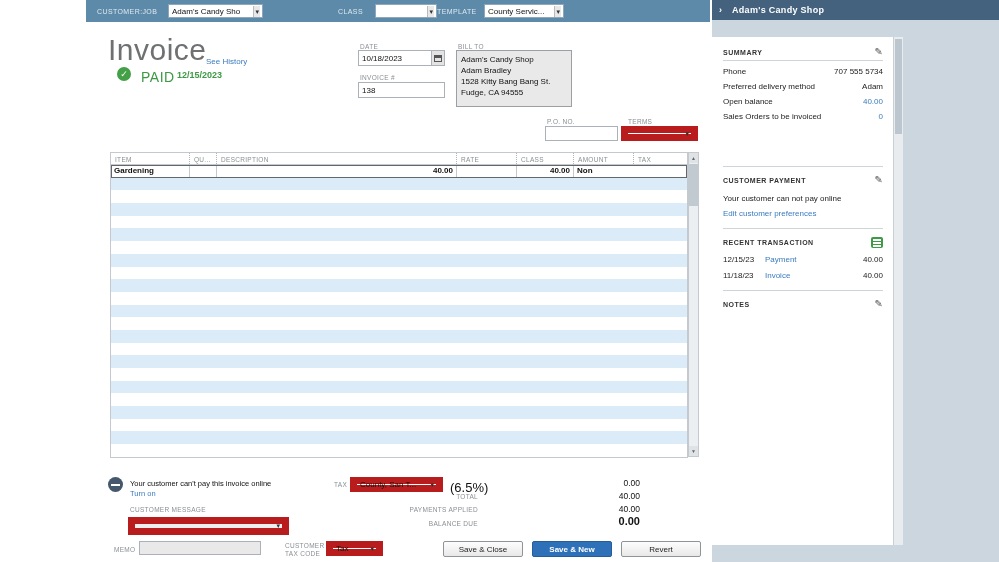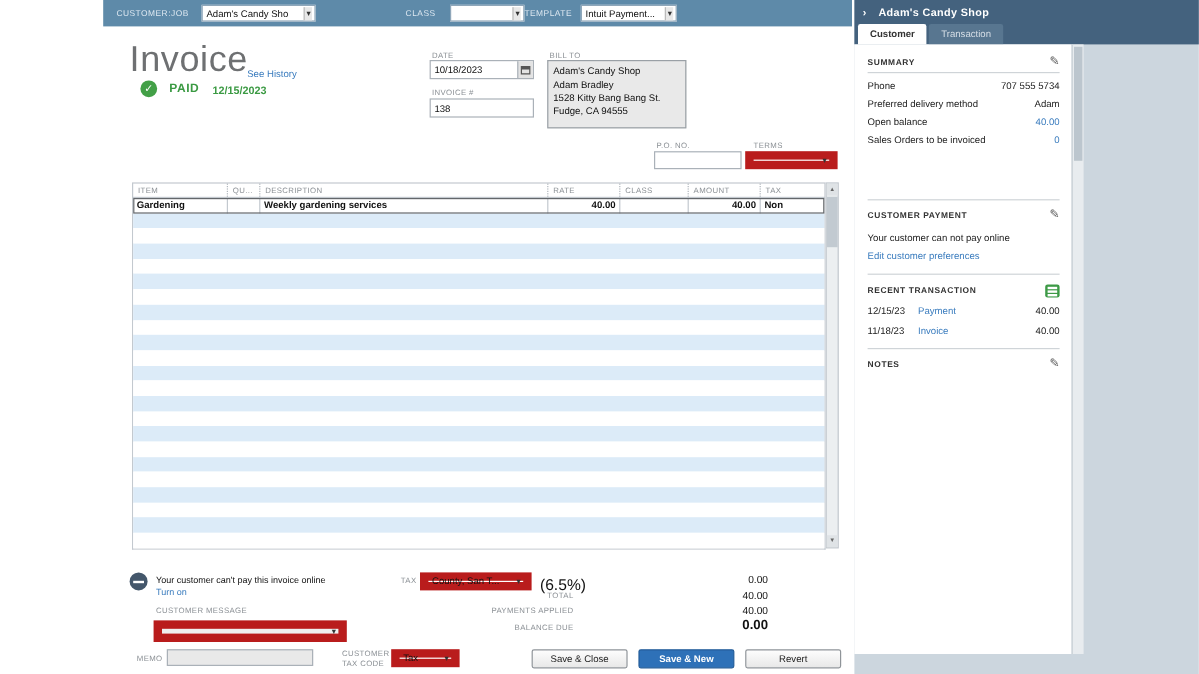--- a/index.html
+++ b/index.html
@@ -13,21 +13,21 @@
   .tsel { position:absolute; top:4px; height:14px; background:#fff; border:1px solid #8fa7ba;
     font-size:8px; color:#111; display:flex; align-items:center; justify-content:space-between; padding:0 2px 0 3px; }
   .tsel .arr { font-size:7px; color:#333; background:#e8e8e8; border-left:1px solid #bbb; padding:1px 1px; line-height:9px; }
 
   
   .inv-title { position:absolute; left:108px; top:33px; font-size:30px; color:#6e7072; letter-spacing:.5px; }
   .link { color:#3a7cbe; cursor:pointer; }
   .see-history { position:absolute; left:206px; top:57px; font-size:8px; }
   .paid-check { position:absolute; left:117px; top:67px; width:14px; height:14px; border-radius:50%;
     background:#43a047; color:#fff; font-size:9px; text-align:center; line-height:14px; }
-  .paid-label { position:absolute; left:141px; top:69px; font-size:10px; font-weight:bold; color:#3b9a43; letter-spacing:.5px; }
+  .paid-label { position:absolute; left:141px; top:69px; font-size:14px; font-weight:normal; color:#3b9a43; letter-spacing:.5px; }
   .paid-date { position:absolute; left:177px; top:70px; font-size:9px; font-weight:bold; color:#3b9a43; }
 
   .flabel { position:absolute; font-size:6.5px; letter-spacing:.3px; color:#8a8f94; }
   .field { position:absolute; background:#fff; border:1px solid #aab1b8; font-size:8px; color:#111;
     display:flex; align-items:center; padding:0 3px; }
   .cal-btn { position:absolute; right:0; top:0; bottom:0; width:13px; background:#e3e3e3; border-left:1px solid #aab1b8;
     display:flex; align-items:center; justify-content:center; }
   .cal-glyph { width:8px; height:7px; border:1px solid #555; border-top:3px solid #555; }
   .billto-box { position:absolute; left:456px; top:50px; width:116px; height:57px; background:#e9e9e9;
     border:1px solid #9aa0a6; font-size:8px; line-height:11px; padding:3px 4px; color:#111; }
@@ -109,21 +109,21 @@
       <span>Adam's Candy Sho</span>
       <span class="arr">▾</span>
     </div>
     <span class="tlabel" style="left:252px">CLASS</span>
     <div class="tsel" style="left:289px;width:62px">
       <span></span>
       <span class="arr">▾</span>
     </div>
     <span class="tlabel" style="left:351px">TEMPLATE</span>
     <div class="tsel" style="left:398px;width:80px">
-      <span>Intuit Payment...</span>
+      <span>County Servic...</span>
       <span class="arr">▾</span>
     </div>
   </div>
 
   <div class="inv-title">Invoice</div>
   <span class="link see-history">See History</span>
   <span class="paid-check">✓</span>
   <span class="paid-label">PAID</span>
   <span class="paid-date">12/15/2023</span>
 
@@ -164,21 +164,20 @@
       <div class="th">DESCRIPTION</div>
       <div class="th">RATE</div>
       <div class="th">CLASS</div>
       <div class="th">AMOUNT</div>
       <div class="th">TAX</div>
     </div>
     <div class="tbody">
         <div class="trow sel">
           <div class="tcell c-item">Gardening</div>
           <div class="tcell c-qty"></div>
-          <div class="tcell c-description">Weekly gardening services</div>
           <div class="tcell c-rate">40.00</div>
           <div class="tcell c-class"></div>
           <div class="tcell c-amount">40.00</div>
           <div class="tcell c-tax">Non</div>
         </div>
         <div class="trow alt">
           <div class="tcell c-item"></div>
           <div class="tcell c-qty"></div>
           <div class="tcell c-description"></div>
           <div class="tcell c-rate"></div>
@@ -422,24 +421,20 @@
 
   <div class="btn" style="left:443px">Save &amp; Close</div>
   <div class="btn primary" style="left:532px">Save &amp; New</div>
   <div class="btn" style="left:621px">Revert</div>
 
   <div class="sidepanel">
     <div class="side-header">
       <span class="side-caret">›</span>
       <span>Adam's Candy Shop</span>
     </div>
-    <div class="tabstrip">
-      <div class="tab active">Customer</div>
-      <div class="tab inactive">Transaction</div>
-    </div>
 
     <div class="side-card">
       <div class="sec-head" style="margin-top:4px">
         <span class="sec-title">SUMMARY</span>
         <span class="pencil">✎</span>
       </div>
       <div class="divider"></div>
       <div class="kv">
         <span>Phone</span>
         <span>707 555 5734</span>

